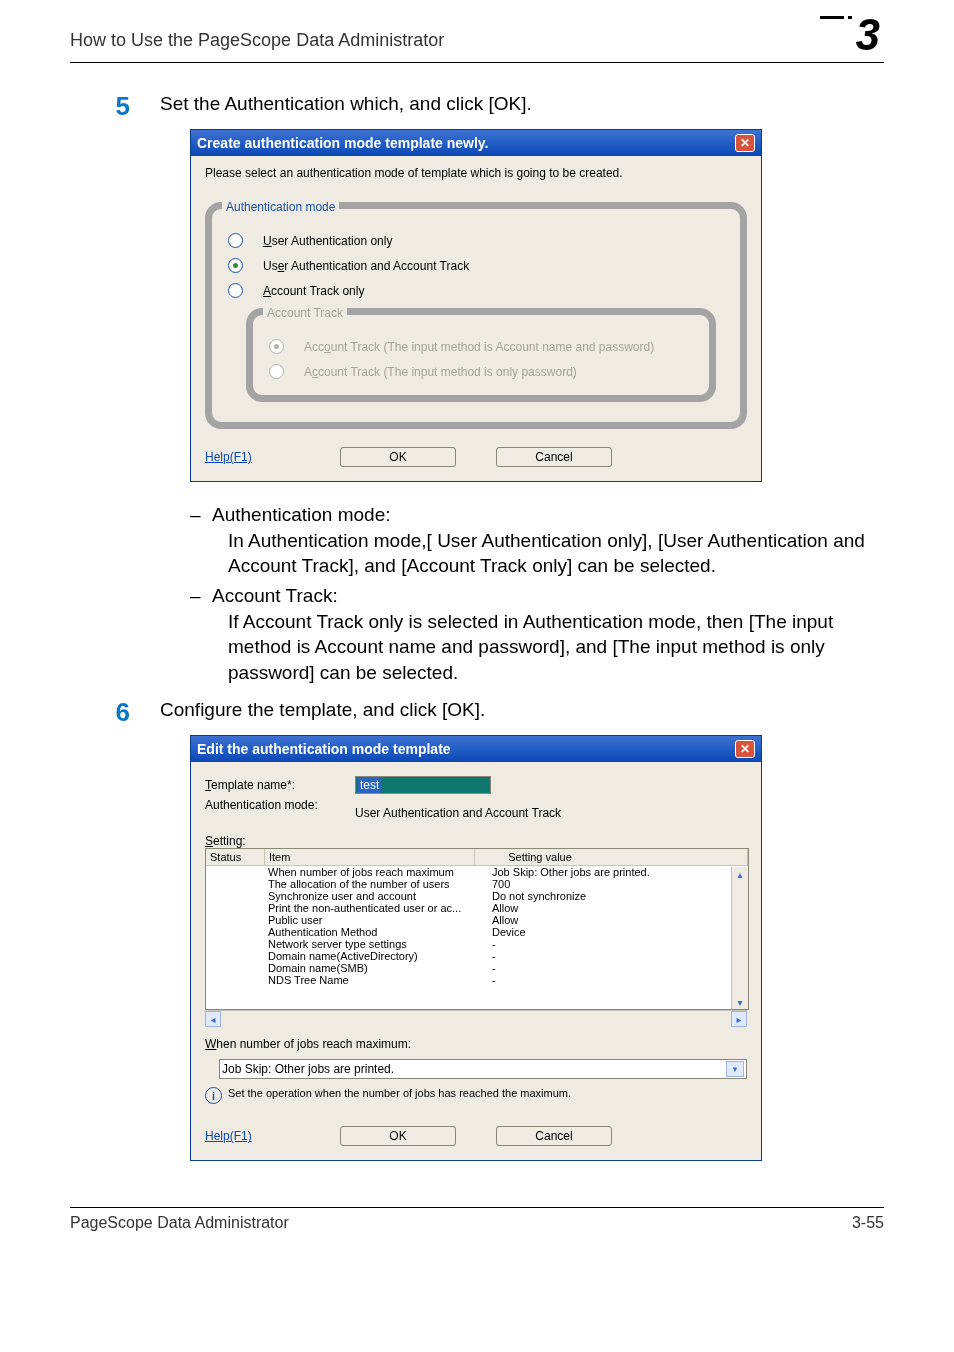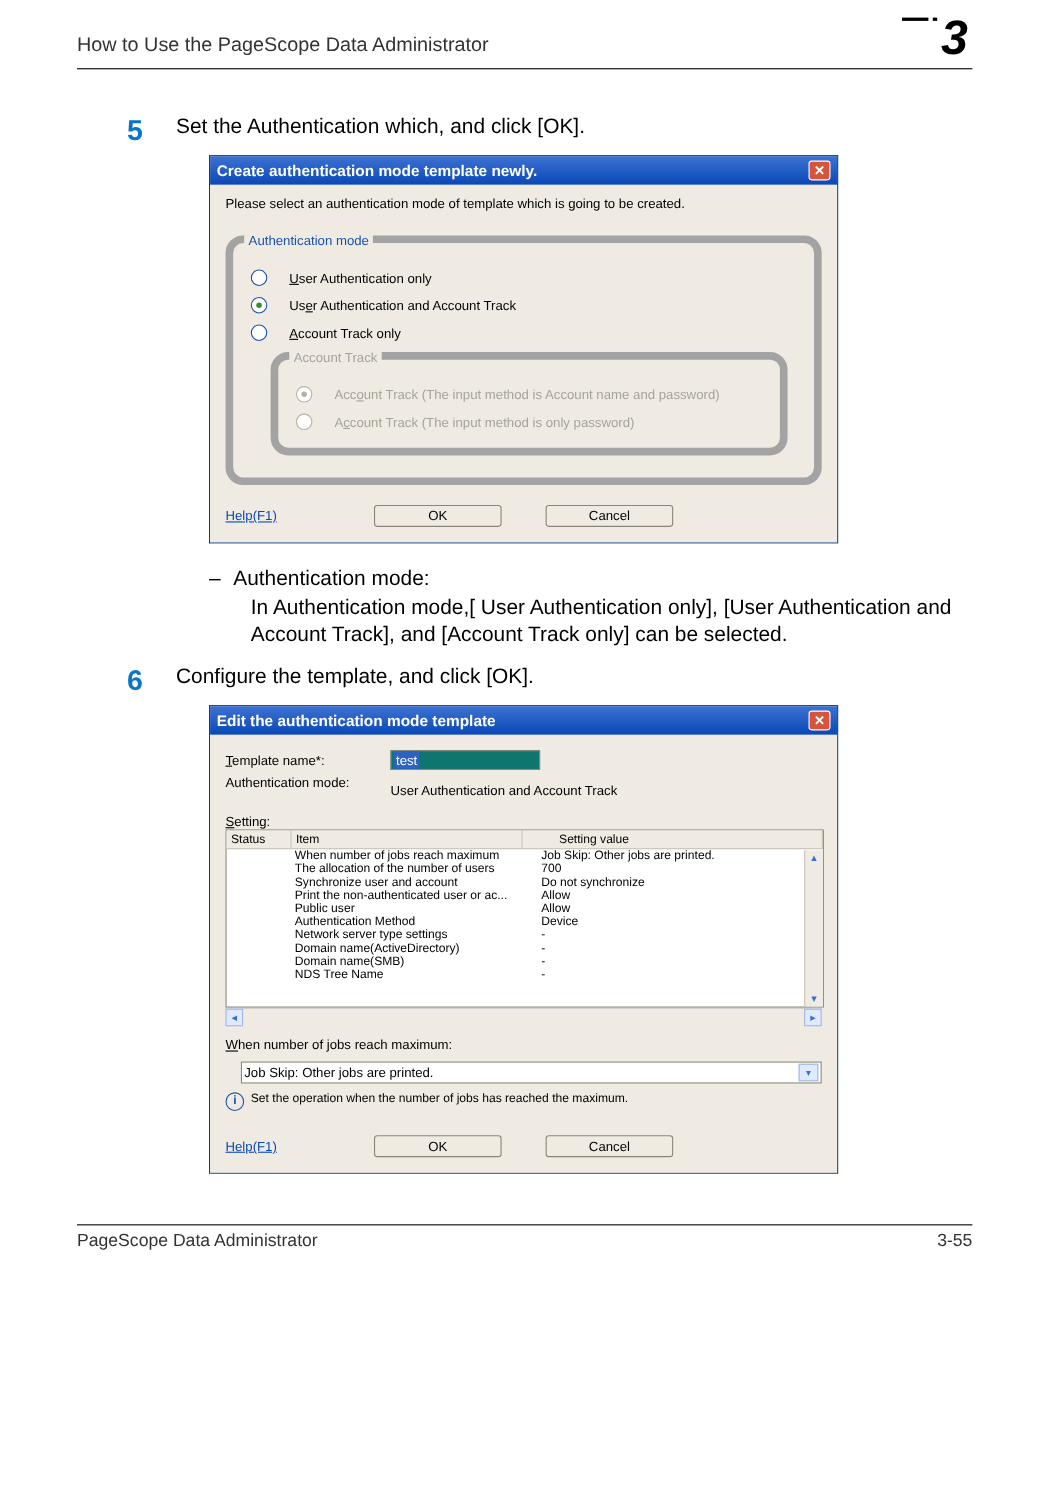--- a/index.html
+++ b/index.html
@@ -12,21 +12,21 @@
   }
   .page {
     padding: 30px 70px 20px 70px;
   }
   .hdr {
     display: flex;
     justify-content: space-between;
     align-items: flex-start;
     border-bottom: 1px solid #000;
     padding-bottom: 6px;
-    margin-bottom: 40px;
+    margin-bottom: 28px;
   }
   .hdr-title {
     font-size: 18px;
     color: #333;
   }
   .chapnum {
     position: relative;
     width: 70px;
     height: 40px;
     margin-top: -14px;
@@ -290,20 +290,24 @@
         <span class="btn">Cancel</span>
       </div>
     </div>
   </div>
 
   <ul class="notes">
     <li>
       <span class="dash">–</span><span class="term">Authentication mode:</span>
       <span class="desc">In Authentication mode,[ User Authentication only], [User Authentication and Account Track], and [Account Track only] can be selected.</span>
     </li>
+    <li>
+      <span class="dash">–</span><span class="term">Account Track:</span>
+      <span class="desc">If Account Track only is selected in Authentication mode, then [The input method is Account name and password], and [The input method is only password] can be selected.</span>
+    </li>
   </ul>
 
   <div class="step-row">
     <div class="step-num">6</div>
     <div class="step-text">Configure the template, and click [OK].</div>
   </div>
 
   <div class="win win2">
     <div class="titlebar">
       <span>Edit the authentication mode template</span>

